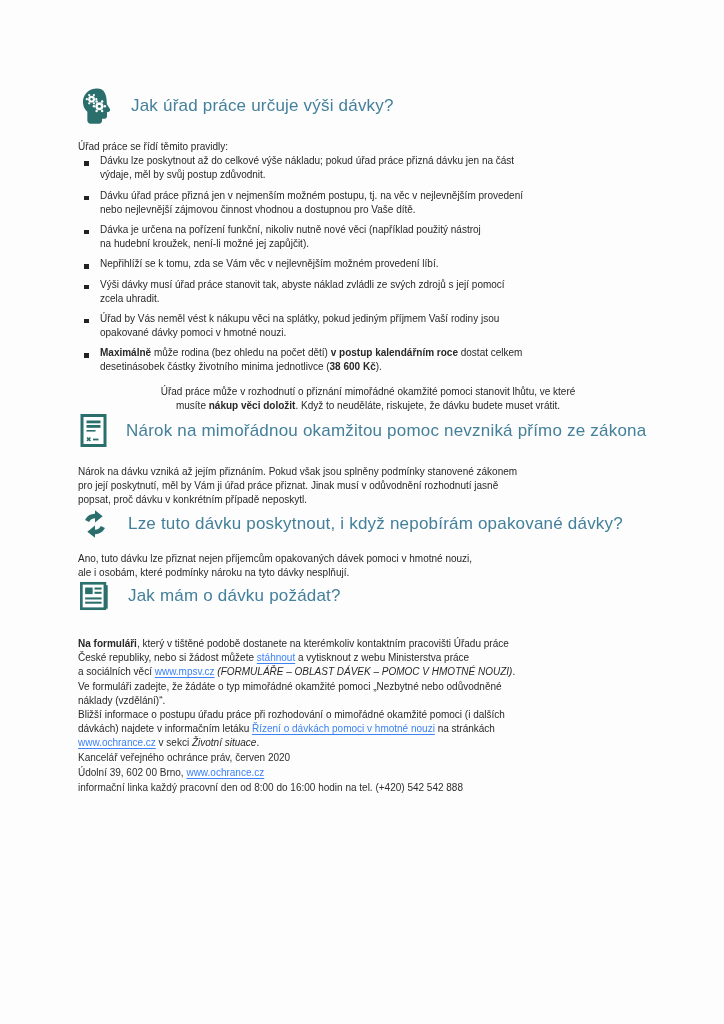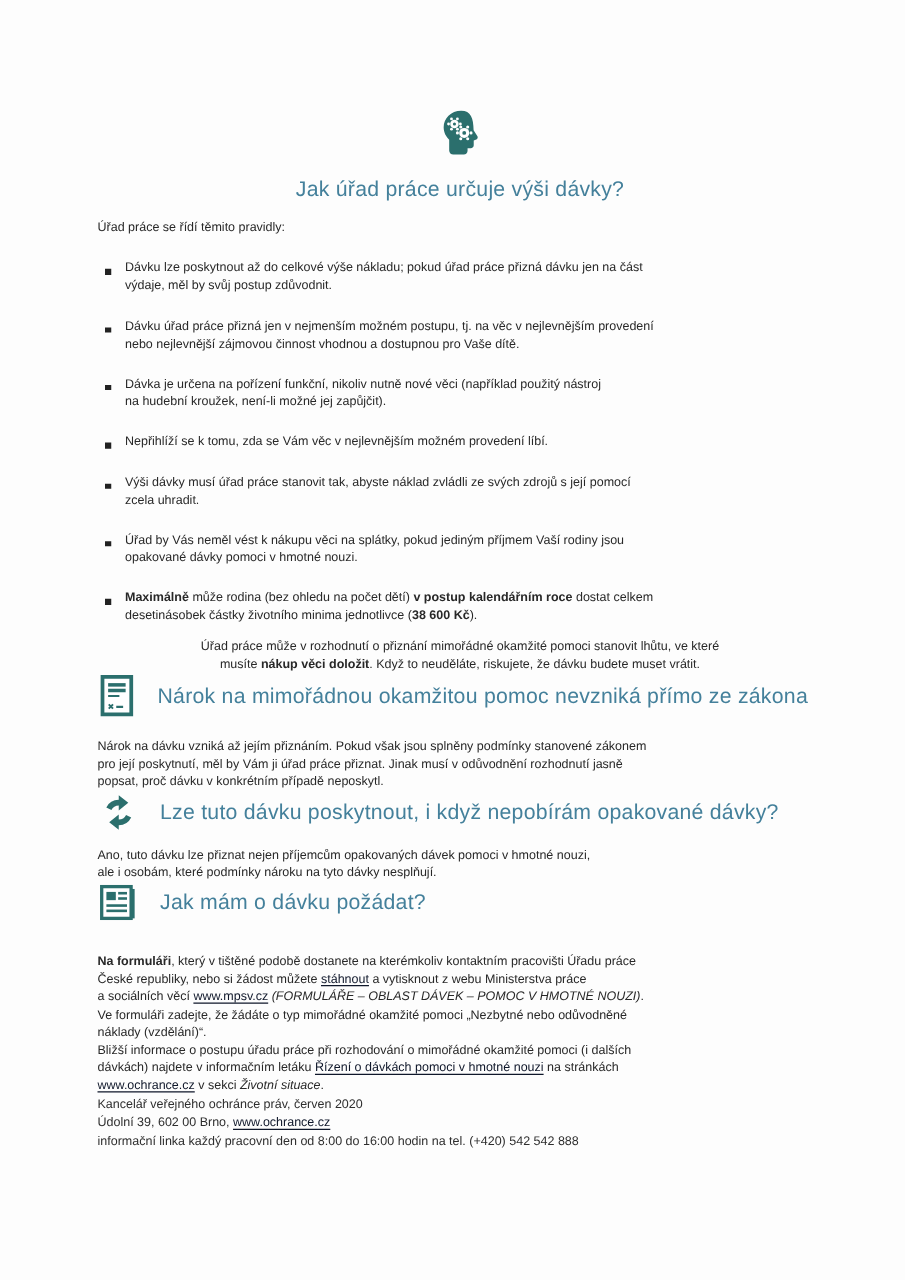--- a/index.html
+++ b/index.html
@@ -35,32 +35,31 @@
     color: #44809b;
     margin: 0;
     letter-spacing: 0.2px;
   }
   p.body, li.bullet {
     font-size: 10px;
     line-height: 1.42;
     white-space: pre-wrap;
     margin: 0;
   }
-  .head-1 { margin-bottom: 14px; flex-direction: column; }
+  .head-1 { margin-bottom: 14px; }
   .intro  { margin-bottom: 10px; }
   ul.bullets {
     list-style: none;
     margin: 0 0 10px 0;
     padding: 0;
   }
   li.bullet {
     position: relative;
     padding-left: 22px;
     margin-bottom: 6px;
-    margin-top: 18px;
   }
   .bullet-marker {
     position: absolute;
     left: 6px;
     top: 7px;
     width: 4.5px;
     height: 4.5px;
     background: #222;
   }
   .p-deadline { margin-bottom: 16px; text-align: center; }
@@ -68,21 +67,21 @@
   .p-claim { margin-bottom: 18px; }
   .head-3 { margin-bottom: 12px; }
   .p-yes { margin-bottom: 16px; }
   .head-4 { margin-bottom: 25px; }
   .p-form { margin-bottom: 12px; }
   .p-type { margin-bottom: 12px; }
   .p-info { margin-bottom: 10px; }
   .b  { font-weight: bold; }
   .i  { font-style: italic; }
   a.lnk {
-    color: #0f172a;
+    color: #3b82f6;
     text-underline-offset: 2px;
   }
   .footer p {
     font-size: 10px;
     line-height: 1.5;
     margin: 0;
     color: #2e2e2e;
     white-space: pre-wrap;
   }
 </style>

